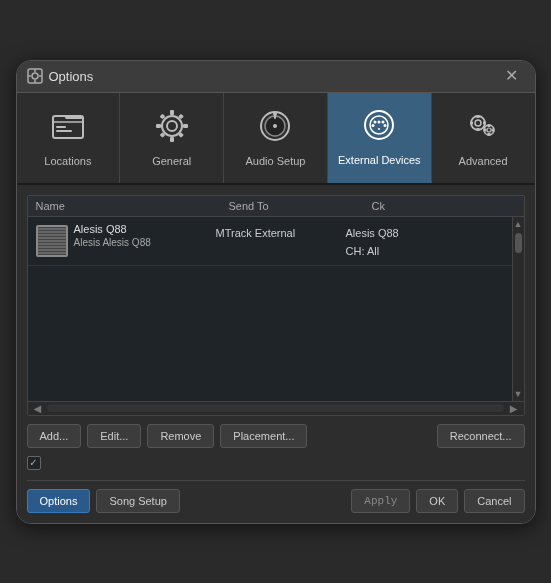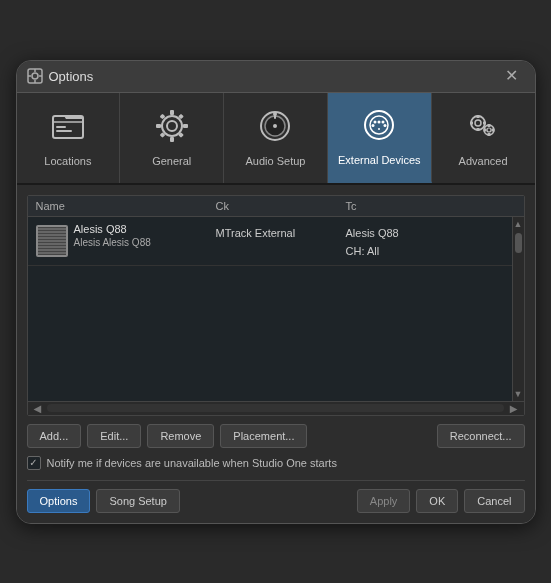--- a/index.html
+++ b/index.html
@@ -123,20 +123,21 @@
       overflow: hidden;
       margin-bottom: 8px;
     }
 
     .table-header {
       display: grid;
       grid-template-columns: 180px 130px 140px 30px 30px 30px 20px;
       background: #2a2e32;
       border-bottom: 1px solid #444;
       padding: 4px 8px;
+      gap: 13px;
     }
 
     .col-header {
       color: #aaa;
       font-size: 11px;
       font-weight: normal;
     }
 
     .table-scroll {
       height: 184px;
@@ -310,20 +311,21 @@
     .btn-blue {
       background: #2a5a8c;
       border-color: #3a7abf;
       color: #fff;
     }
 
     .btn-apply {
       background: #3c3c3c;
       border-color: #555;
       color: #888;
+      font-family: Liberation Mono, monospace;
     }
 
     .btn-spacer-bottom { flex: 1; }
 
   </style>
 </head>
 <body>
 
 <div class="dialog">
 
@@ -426,20 +428,21 @@
     </div>
 
   </div>
 
   <div class="content">
 
     <div class="table-container">
 
       <div class="table-header">
         <span class="col-header">Name</span>
+        <span class="col-header">Send To</span>
         <span class="col-header">Ck</span>
         <span class="col-header">Tc</span>
 
       </div>
 
       <div class="table-scroll" style="position:relative;">
         <div class="table-body">
 
           <div class="device-row">
             <div class="device-name-cell">
@@ -482,21 +485,20 @@
       <button class="btn">Add...</button>
       <button class="btn">Edit...</button>
       <button class="btn">Remove</button>
       <button class="btn">Placement...</button>
       <div class="btn-spacer"></div>
       <button class="btn">Reconnect...</button>
     </div>
 
     <div class="checkbox-area">
       <div class="checkbox-check">✓</div>
-      <span class="checkbox-label">Notify me if devices are unavailable when Studio One starts</span>
     </div>
 
     <div class="bottom-buttons">
       <button class="btn btn-blue">Options</button>
       <button class="btn">Song Setup</button>
       <div class="btn-spacer-bottom"></div>
       <button class="btn btn-apply">Apply</button>
       <button class="btn">OK</button>
       <button class="btn">Cancel</button>
     </div>

